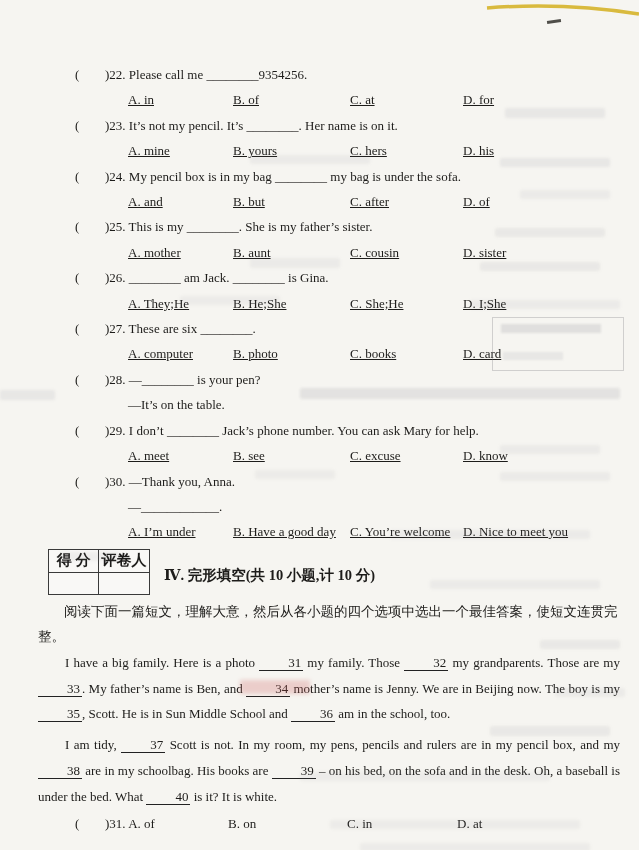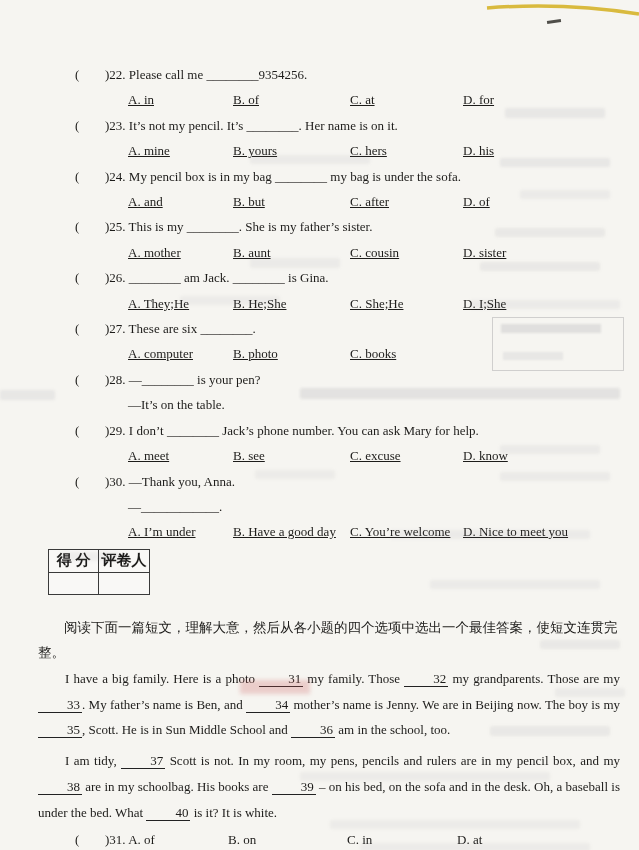--- a/index.html
+++ b/index.html
@@ -27,21 +27,21 @@
   .score-table{
     width:100px;border:1.8px solid #3a3a3a;
     display:grid;grid-template-columns:50px 50px;grid-template-rows:23px 21px;
     background:rgba(255,255,255,0.35);
   }
   .sc{display:flex;align-items:center;justify-content:center;font-size:15px;}
   .sc.h{font-weight:bold;border-bottom:1.6px solid #3a3a3a;}
   .sc.r{border-right:1.6px solid #3a3a3a;}
   .section-title{margin-left:14px;font-weight:bold;font-size:14.5px;padding-top:8px;}
   
-  .instruction{margin:20px 20px 0 38px;font-size:13.5px;line-height:25.5px;text-indent:26px;}
+  .instruction{margin:4px 20px 0 38px;font-size:13.5px;line-height:25.5px;text-indent:26px;}
   .passage{margin:0 19px 0 38px;font-size:13px;line-height:25.8px;text-align:justify;text-indent:27px;}
   .passage.p2{margin-top:5px;}
   .blank-num{
     display:inline-block;min-width:36px;text-align:center;
     border-bottom:1.2px solid #222;padding:0 2px;line-height:15px;
   }
   .cq-line{position:relative;display:flex;padding-left:105px;line-height:24.5px;font-size:13px;margin-top:2px;}
   .cq-a{width:123px;}
   .cq-b{width:119px;}
   .cq-c{width:110px;}
@@ -131,20 +131,21 @@
     </div>
 
     <div class="qblock">
       <div class="q-line">
         <span class="bracket">(</span><span>)27.</span> <span>These are six ________.</span>
       </div>
       <div class="opts">
         <span class="opt0">A. computer</span>
         <span class="opt1">B. photo</span>
         <span class="opt2">C. books</span>
+        <span class="opt3">D. card</span>
       </div>
     </div>
 
     <div class="qblock">
       <div class="q-line">
         <span class="bracket">(</span><span>)28.</span> <span>—________ is your pen?</span>
       </div>
       <div class="q-line2">—It’s on the table.</div>
     </div>
 
@@ -174,20 +175,21 @@
     </div>
   </div>
 
   <div class="score-row">
     <div class="score-table">
       <div class="sc h r">得  分</div>
       <div class="sc h">评卷人</div>
       <div class="sc r"></div>
       <div class="sc"></div>
     </div>
+    <div class="section-title">Ⅳ. 完形填空(共 10 小题,计 10 分)</div>
   </div>
 
   <div class="instruction">阅读下面一篇短文，理解大意，然后从各小题的四个选项中选出一个最佳答案，使短文连贯完整。</div>
   <div class="passage">I have a big family. Here is a photo <span class="blank-num">31</span> my family. Those <span class="blank-num">32</span> my grandparents. Those are my <span class="blank-num">33</span>. My father’s name is Ben, and <span class="blank-num">34</span> mother’s name is Jenny. We are in Beijing now. The boy is my <span class="blank-num">35</span>, Scott. He is in Sun Middle School and <span class="blank-num">36</span> am in the school, too.</div>
   <div class="passage p2">I am tidy, <span class="blank-num">37</span> Scott is not. In my room, my pens, pencils and rulers are in my pencil box, and my <span class="blank-num">38</span> are in my schoolbag. His books are <span class="blank-num">39</span> – on his bed, on the sofa and in the desk. Oh, a baseball is under the bed. What <span class="blank-num">40</span> is it? It is white.</div>
 
   <div class="cq-line">
     <span class="bracket">(</span>
     <span class="cq-a"><span>)31.</span> <span>A. of</span></span>
     <span class="cq-b">B. on</span>

